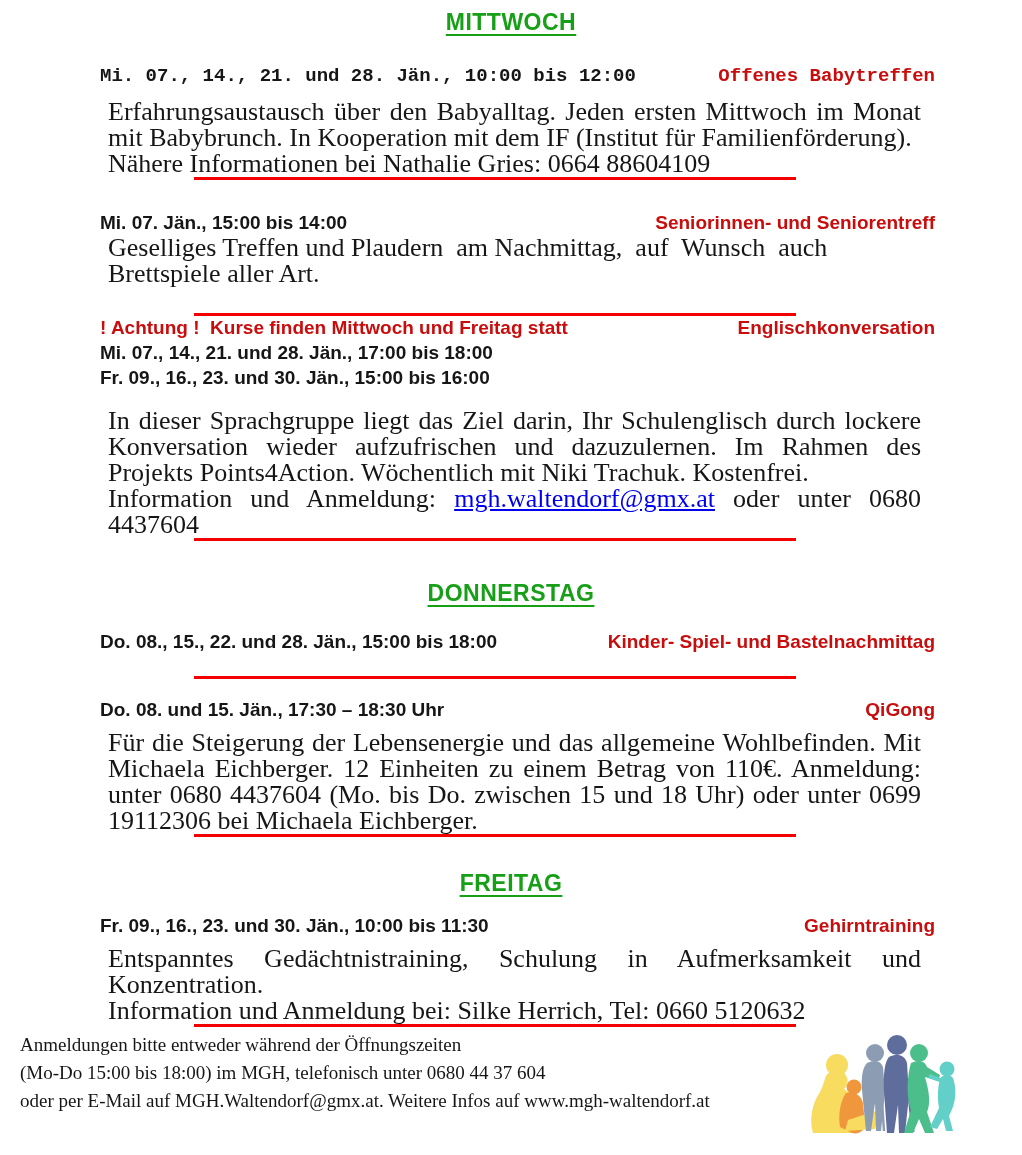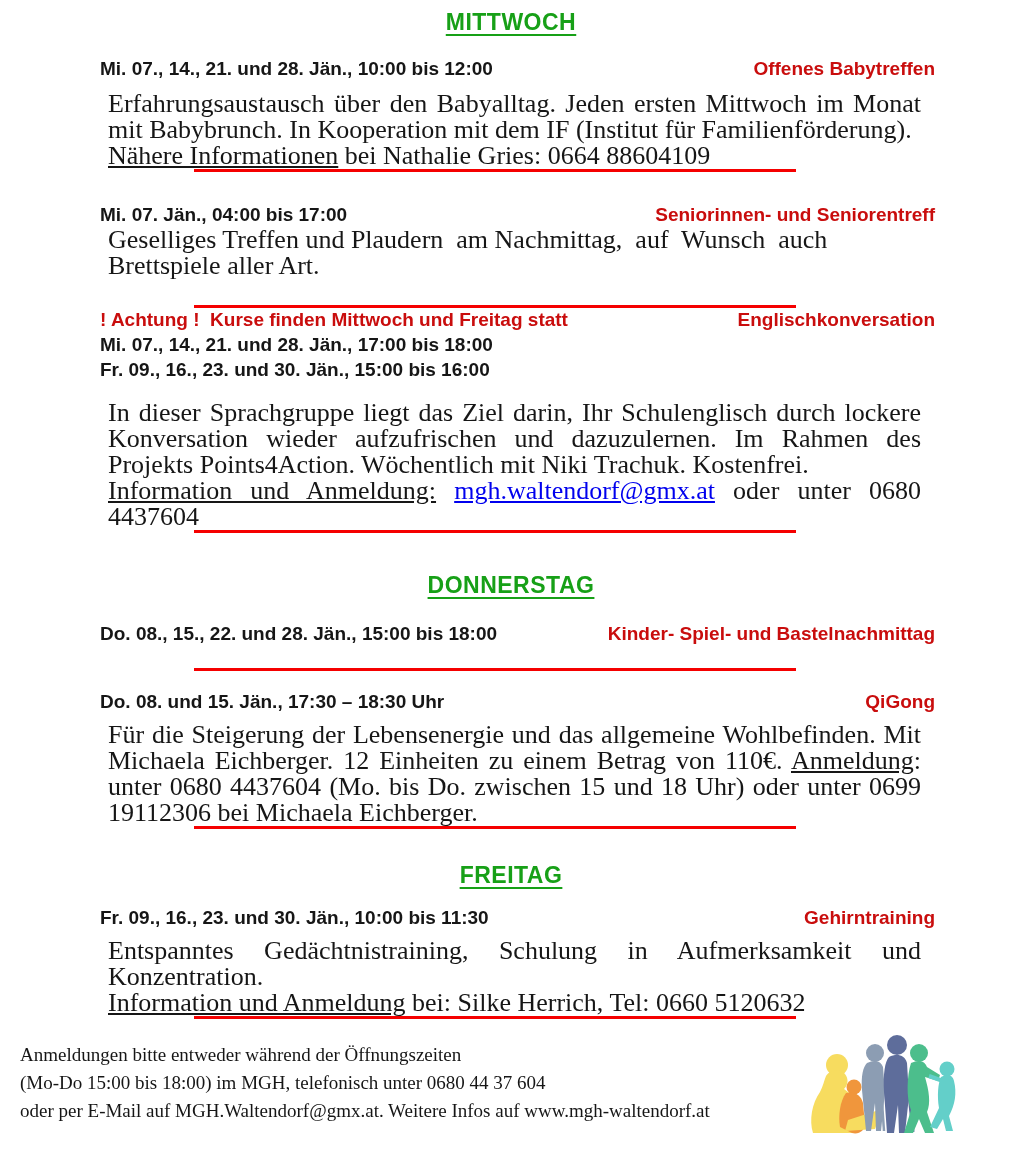--- a/index.html
+++ b/index.html
@@ -56,41 +56,41 @@
   }
   .body-text{
     font-family:"Liberation Serif","DejaVu Serif",serif;
     font-size:26px;
     line-height:26px;
     color:var(--ink);
     text-align:justify;
     margin:0 14px 0 8px;
   }
   .body-text.single{text-align:left;white-space:pre-wrap;}
-  .ul{text-decoration:underline;}
+  .ul{}
   a.email{color:var(--link-blue);text-decoration:underline;cursor:pointer;}
   .sep{
     width:602px;height:3px;
     background:var(--red-line);
     margin-left:194px;
   }
   
   .mt-heading1{margin-top:8px;}
-  .mt-28{margin-top:20px;}  .mt-10{margin-top:10px;}
+  .mt-28{margin-top:28px;font-family:Liberation Mono, monospace;}  .mt-10{margin-top:10px;}
   .mt-12{margin-top:0;}  .mt-30{margin-top:30px;}
   .mt-26{margin-top:26px;}  .mt-24{gap:36px;}
   .mt-18{margin-top:18px;}  .mt-38{margin-top:38px;}
   .mt-22{margin-top:22px;}  .mt-16{margin-top:16px;align-items:center;}
   .mt-8{margin-top:8px;}    .mt-32{margin-top:32px;}
   .footer{
     font-family:"Liberation Serif","DejaVu Serif",serif;
     font-size:19px;
     line-height:28px;
     color:var(--ink);
-    margin:22px 0 0 20px;
+    margin:4px 0 0 20px;
   }
   .logo{
     position:absolute;
     right:56px;top:1032px;
     width:170px;height:112px;
   }
 </style>
 </head>
 <body>
 
@@ -103,21 +103,21 @@
       <span class="dates-line">Mi. 07., 14., 21. und 28. Jän., 10:00 bis 12:00</span>
       <span class="event-title">Offenes Babytreffen</span>
     </div>
     <p class="body-text mt-10"><span>Erfahrungsaustausch über den Babyalltag. Jeden ersten Mittwoch im Monat mit Babybrunch. In Kooperation mit dem IF (Institut für Familienförderung).</span><br><span class="ul">Nähere Informationen</span><span> bei Nathalie Gries: 0664 88604109</span></p>
   </div>
 
   <div class="sep mt-12"></div>
 
   <div class="content">
     <div class="event-header mt-30">
-      <span class="dates-line">Mi. 07. Jän., 04:00 bis 17:00</span>
+      <span class="dates-line">Mi. 07. Jän., 15:00 bis 14:00</span>
       <span class="event-title">Seniorinnen- und Seniorentreff</span>
     </div>
     <p class="body-text single mt-12">Geselliges Treffen und Plaudern  am Nachmittag,  auf  Wunsch  auch Brettspiele aller Art.</p>
   </div>
 
   <div class="sep mt-26"></div>
 
   <div class="content">
     <div class="event-header mt-24">
       <span class="notice">! Achtung !  Kurse finden Mittwoch und Freitag statt</span>

